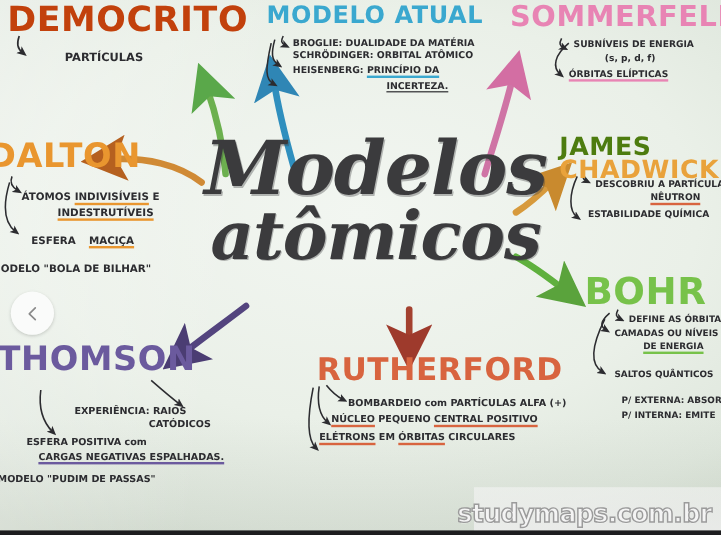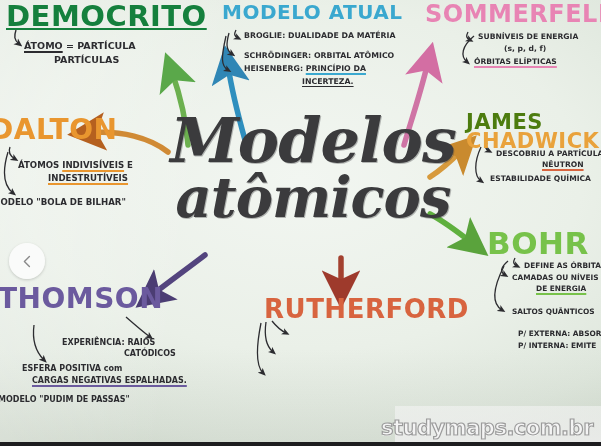--- a/index.html
+++ b/index.html
@@ -204,41 +204,37 @@
     <path d="M10,147 C8,152 10,156 15,159" stroke="#2c2c30" stroke-width="1.3" fill="none" marker-end="url(#ah-ink)"></path>
     <path d="M8,152 C2,172 4,186 13,193" stroke="#2c2c30" stroke-width="1.3" fill="none" marker-end="url(#ah-ink)"></path>
   </svg>
 
   <div id="title-wrap">
     <div class="title-line1">Modelos</div>
     <div class="title-line2">atômicos</div>
   </div>
 
   <div class="node" style="left:6px; top:2px;">
-    <div class="heading" style="color:#15803d; font-size:29px;text-decoration:underline;">DEMOCRITO</div>
+    <div class="heading" style="color:#c2410c; font-size:29px;">DEMOCRITO</div>
   </div>
   <div class="node" style="left:24px; top:40px; font-size:9.5px;">
-    <div class="item">
-      <span class="u">ÁTOMO</span>
-      <span>= PARTÍCULA</span>
-    </div>
     <div class="item" style="margin-left:30px; margin-top:3px;">PARTÍCULAS</div>
   </div>
 
   <div class="node" style="left:222px; top:2px;">
     <div class="heading" style="color:#3aa8cf; font-size:20px;">MODELO ATUAL</div>
   </div>
   <div class="node" style="left:244px; top:31px; font-size:7.8px;">
     <div class="item">BROGLIE: DUALIDADE DA MATÉRIA</div>
-    <div class="item" style="margin-top:11px;">SCHRÖDINGER: ORBITAL ATÔMICO</div>
+    <div class="item" style="margin-top:1px;">SCHRÖDINGER: ORBITAL ATÔMICO</div>
     <div class="item" style="margin-top:4px;">
       <span>HEISENBERG:</span>
       <span class="u" style="color:#2c2c30; text-decoration-color:#3aa8cf;">PRINCÍPIO DA</span>
     </div>
-    <div class="item u" style="margin-left:58px; margin-top:3px; text-decoration-color:#3aa8cf;text-decoration:underline;">INCERTEZA.</div>
+    <div class="item u" style="margin-left:78px; margin-top:3px; text-decoration-color:#3aa8cf;text-decoration:underline;">INCERTEZA.</div>
   </div>
 
   <div class="node" style="left:425px; top:2px;">
     <div class="heading" style="color:#e884b4; font-size:24px;">SOMMERFELD</div>
   </div>
   <div class="node" style="left:478px; top:33px; font-size:7.6px;">
     <div class="item">SUBNÍVEIS DE ENERGIA</div>
     <div class="item" style="margin-left:26px; margin-top:3px;">(s, p, d, f)</div>
     <div class="item u" style="margin-top:4px; margin-left:-4px; text-decoration-color:#e884b4;">ÓRBITAS ELÍPTICAS</div>
   </div>
@@ -261,20 +257,34 @@
     <div class="item" style="margin-left:-12px; margin-top:3px;">CAMADAS OU NÍVEIS</div>
     <div class="item u" style="margin-left:12px; margin-top:3px; text-decoration-color:#77c24a;">DE ENERGIA</div>
     <div class="item" style="margin-left:-12px; margin-top:14px;">SALTOS QUÂNTICOS</div>
     <div class="item" style="margin-left:-6px; margin-top:13px;">P/ EXTERNA: ABSORVE</div>
     <div class="item" style="margin-left:-6px; margin-top:3px;">P/ INTERNA: EMITE</div>
   </div>
 
   <div class="node" style="left:264px; top:296px;">
     <div class="heading" style="color:#d8643f; font-size:26px;">RUTHERFORD</div>
   </div>
+  <div class="node" style="left:290px; top:331px; font-size:8px;">
+    <div class="item">BOMBARDEIO com PARTÍCULAS ALFA (+)</div>
+    <div class="item" style="margin-left:-14px; margin-top:5px;">
+      <span class="u" style="text-decoration-color:#d8643f;">NÚCLEO</span>
+      <span>PEQUENO</span>
+      <span class="u" style="text-decoration-color:#d8643f;">CENTRAL POSITIVO</span>
+    </div>
+    <div class="item" style="margin-left:-24px; margin-top:5px;">
+      <span class="u" style="text-decoration-color:#d8643f;">ELÉTRONS</span>
+      <span>EM</span>
+      <span class="u" style="text-decoration-color:#d8643f;">ÓRBITAS</span>
+      <span>CIRCULARES</span>
+    </div>
+  </div>
 
   <div class="node" style="left:-2px; top:285px;">
     <div class="heading" style="color:#6b5a9e; font-size:28px;">THOMSON</div>
   </div>
   <div class="node" style="left:62px; top:338px; font-size:8px;">
     <div class="item">EXPERIÊNCIA: RAIOS</div>
     <div class="item" style="margin-left:62px; margin-top:2px;">CATÓDICOS</div>
   </div>
   <div class="node" style="left:22px; top:364px; font-size:8px;">
     <div class="item">ESFERA POSITIVA com</div>
@@ -285,20 +295,24 @@
   <div class="node" style="left:-10px; top:116px;">
     <div class="heading" style="color:#e9962f; font-size:28px;">DALTON</div>
   </div>
   <div class="node" style="left:18px; top:160px; font-size:8.6px;">
     <div class="item">
       <span>ÁTOMOS</span>
       <span class="u" style="text-decoration-color:#e9962f;">INDIVISÍVEIS</span>
       <span>E</span>
     </div>
     <div class="item u" style="margin-left:30px; margin-top:3px; text-decoration-color:#e9962f;">INDESTRUTÍVEIS</div>
+    <div class="item" style="margin-left:8px; margin-top:13px;">
+      <span>ESFERA</span>
+      <span class="u" style="margin-left:8px; text-decoration-color:#e9962f;">MACIÇA</span>
+    </div>
     <div class="item" style="margin-left:-26px; margin-top:14px;">MODELO "BOLA DE BILHAR"</div>
   </div>
 
   <div id="prev-btn">
     <svg width="13" height="13" viewBox="0 0 13 13">
       <path d="M8.4 1.6 L3.4 6.5 L8.4 11.4" stroke="#8a8a8a" stroke-width="1.4" fill="none" stroke-linecap="round" stroke-linejoin="round"></path>
     </svg>
   </div>
 
   <div id="watermark-bg"></div>

